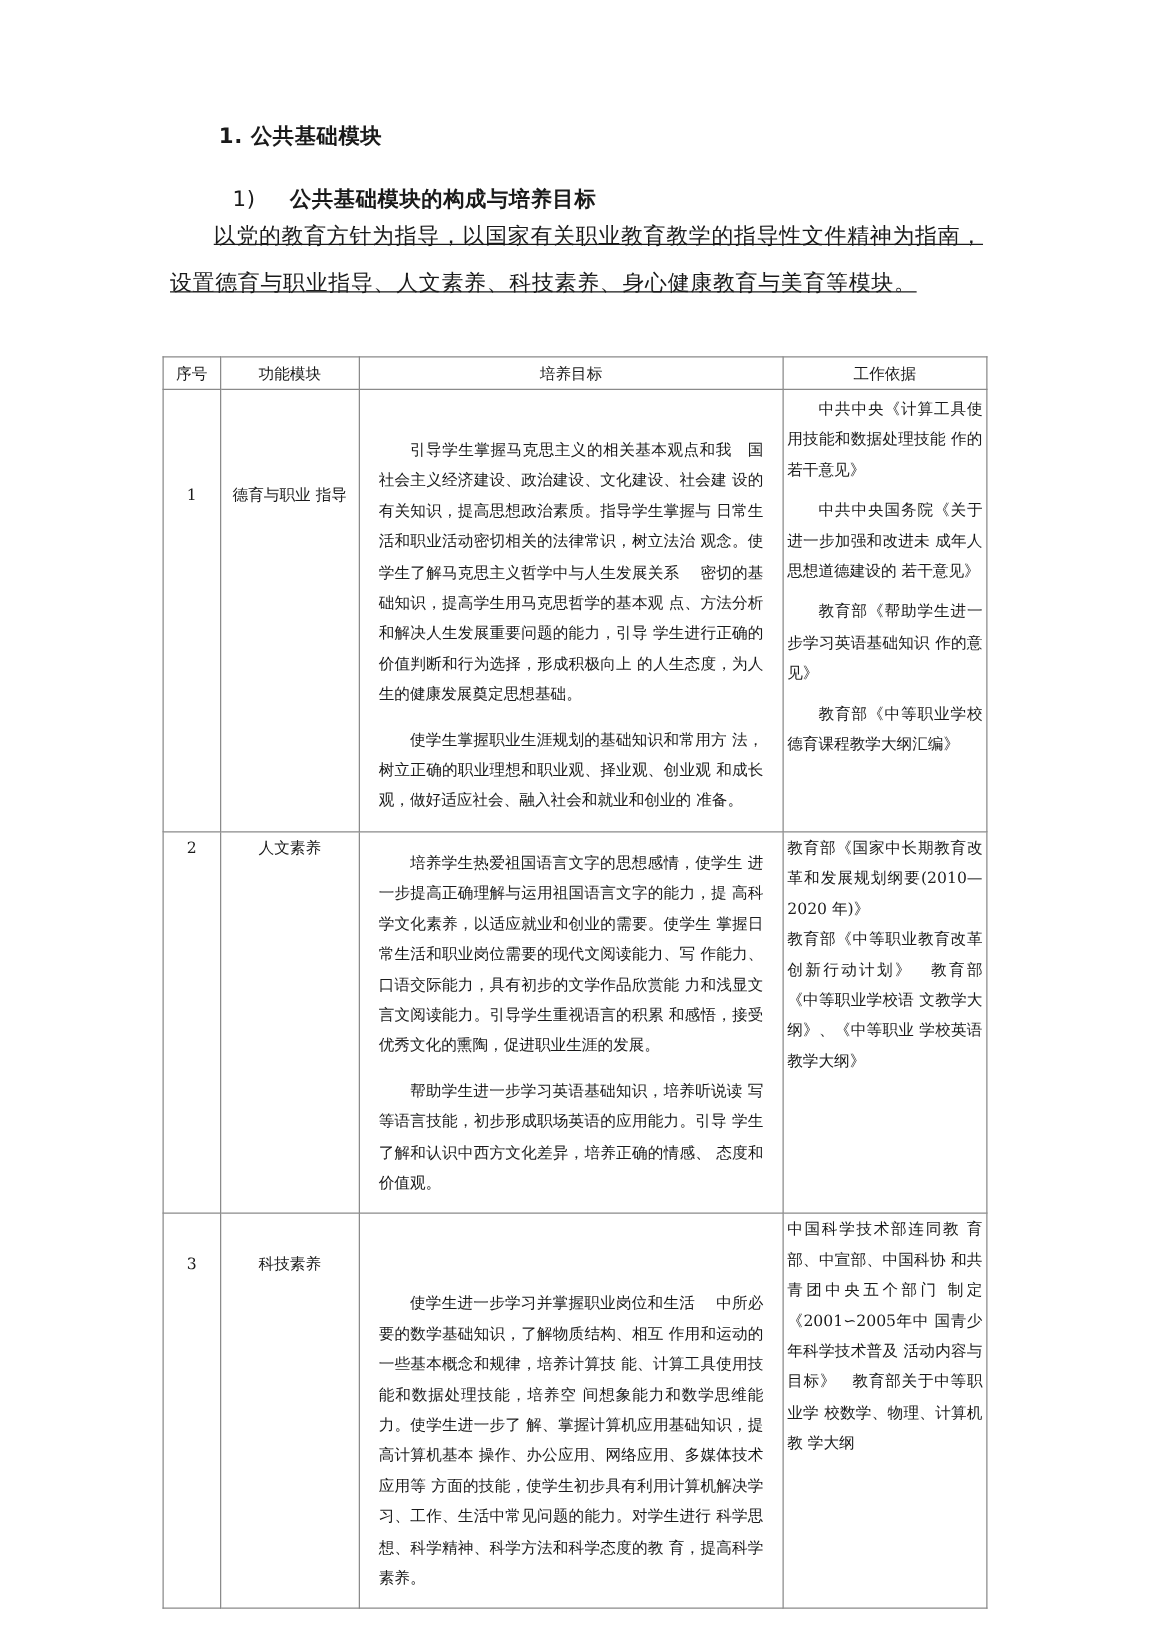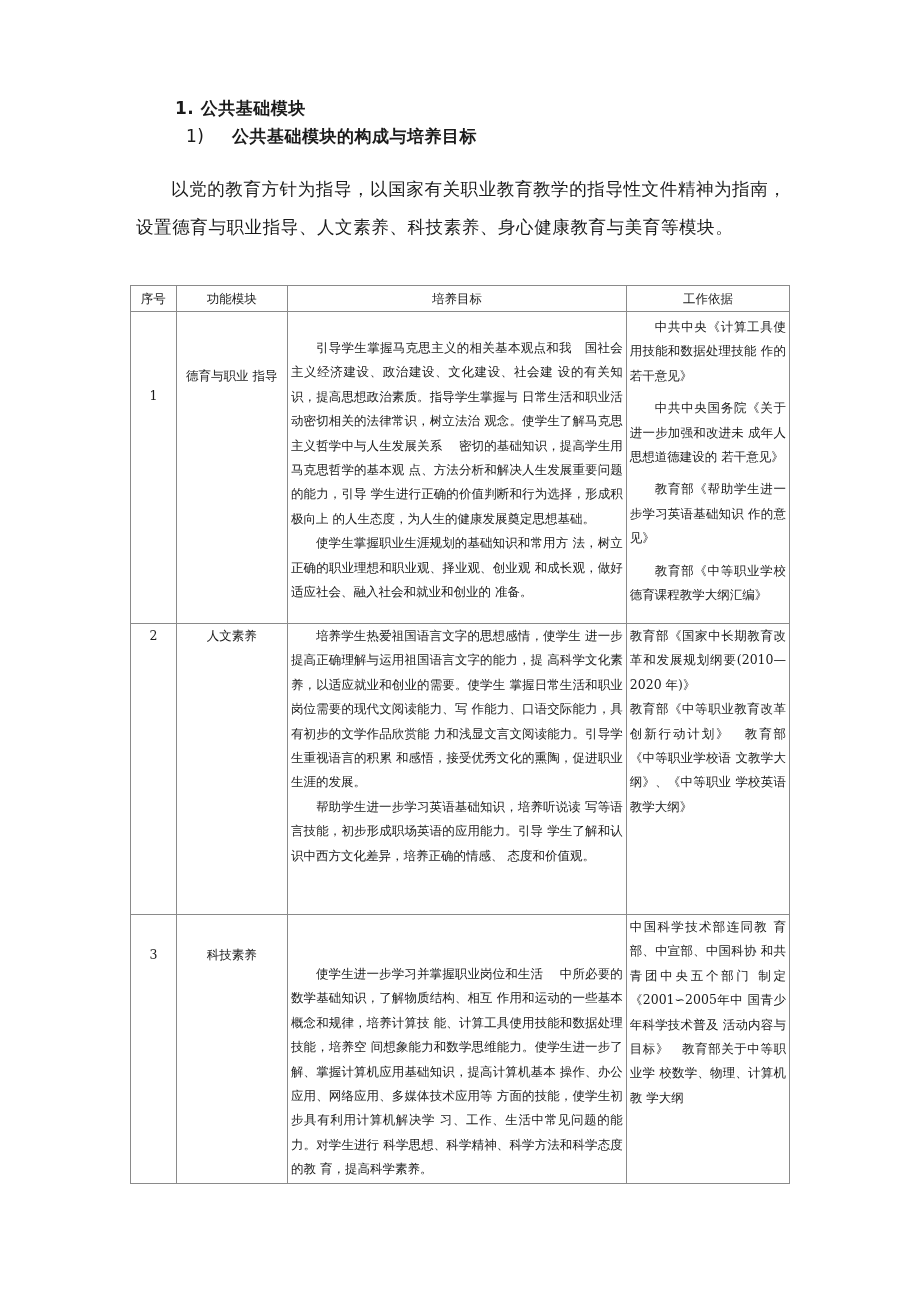--- a/index.html
+++ b/index.html
@@ -1,38 +1,38 @@
 <!DOCTYPE html>
 <html><head>
 <meta charset="utf-8">
 <style>
   html, body { margin: 0; padding: 0; background: #ffffff; }
   body { width: 920px; height: 1302px; position: relative; overflow: hidden;
          font-family: "DejaVu Serif", "Liberation Serif", serif; color: #1a1a1a; }
   .h1 { position: absolute; left: 175px; top: 97px; font-size: 17px; font-weight: bold;
         font-family: "DejaVu Sans", "Liberation Sans", sans-serif; letter-spacing: 0.5px; text-align: right; }
-  .h2 { position: absolute; left: 186px; top: 125px; font-size: 17px; font-weight: bold;
+  .h2 { position: absolute; left: 186px; top: 148px; font-size: 17px; font-weight: bold;
         font-family: "DejaVu Sans", "Liberation Sans", sans-serif; letter-spacing: 0.5px; }
   .h2 .num { display: inline-block; width: 46px; font-weight: normal; }
   .intro { position: absolute; left: 136px; top: 170px; width: 660px; font-size: 17.5px;
-           line-height: 38px; letter-spacing: 0.6px; }
+           line-height: 38px; letter-spacing: 0.6px; text-decoration: underline; }
   .intro p { margin: 0; text-indent: 2em; }
   .intro .l2 { margin-left: -2em; }
   table.doc { position: absolute; left: 130px; top: 285px; border-collapse: collapse;
               table-layout: fixed; width: 660px; font-size: 12.5px; }
   table.doc td, table.doc th { border: 1px solid #8a8a8a; vertical-align: top;
               padding: 0 3px; line-height: 24.4px; font-weight: normal; }
   table.doc th { height: 25px; text-align: center; vertical-align: middle; line-height: 20px; }
   .col-no { width: 44px; }
   .col-mod { width: 107px; }
   .col-goal { width: 326px; }
   .col-basis { width: 157px; }
   td.no, td.mod { text-align: center; }
   td.no span, td.mod span { display: block; }
-  .goal p { margin: 0; text-indent: 2em; text-align: justify; }
+  .goal p { margin: 12px; text-indent: 2em; text-align: justify; }
   .basis p { margin: 0; text-align: justify; }
   .basis p.ind { text-indent: 2em; }
   .row1 td { height: 311px; }
   .row2 td { height: 290px; }
   .row3 td { height: 268px; }
 </style>
 </head>
 <body>
 
 <div class="h1">1. 公共基础模块</div>
@@ -56,21 +56,21 @@
     <th>功能模块</th>
     <th>培养目标</th>
     <th>工作依据</th>
   </tr>
 
   <tr class="row1">
     <td class="no">
           <span style="margin-top:72px">1</span>
         </td>
     <td class="mod">
-          <span style="margin-top:52px">德育与职业 指导</span>
+          <span style="margin-top:72px">德育与职业 指导</span>
         </td>
     <td class="goal">
       <div style="height:24px"></div>
       <p>引导学生掌握马克思主义的相关基本观点和我　国社会主义经济建设、政治建设、文化建设、社会建 设的有关知识，提高思想政治素质。指导学生掌握与 日常生活和职业活动密切相关的法律常识，树立法治 观念。使学生了解马克思主义哲学中与人生发展关系　 密切的基础知识，提高学生用马克思哲学的基本观 点、方法分析和解决人生发展重要问题的能力，引导 学生进行正确的价值判断和行为选择，形成积极向上 的人生态度，为人生的健康发展奠定思想基础。</p>
       <p>使学生掌握职业生涯规划的基础知识和常用方 法，树立正确的职业理想和职业观、择业观、创业观 和成长观，做好适应社会、融入社会和就业和创业的 准备。</p>
     </td>
     <td class="basis">
       <div style="height:3px"></div>
       <p class="ind">中共中央《计算工具使用技能和数据处理技能 作的若干意见》</p>
       <p class="ind" style="margin-top:8px">中共中央国务院《关于进一步加强和改进未 成年人思想道德建设的 若干意见》</p>

